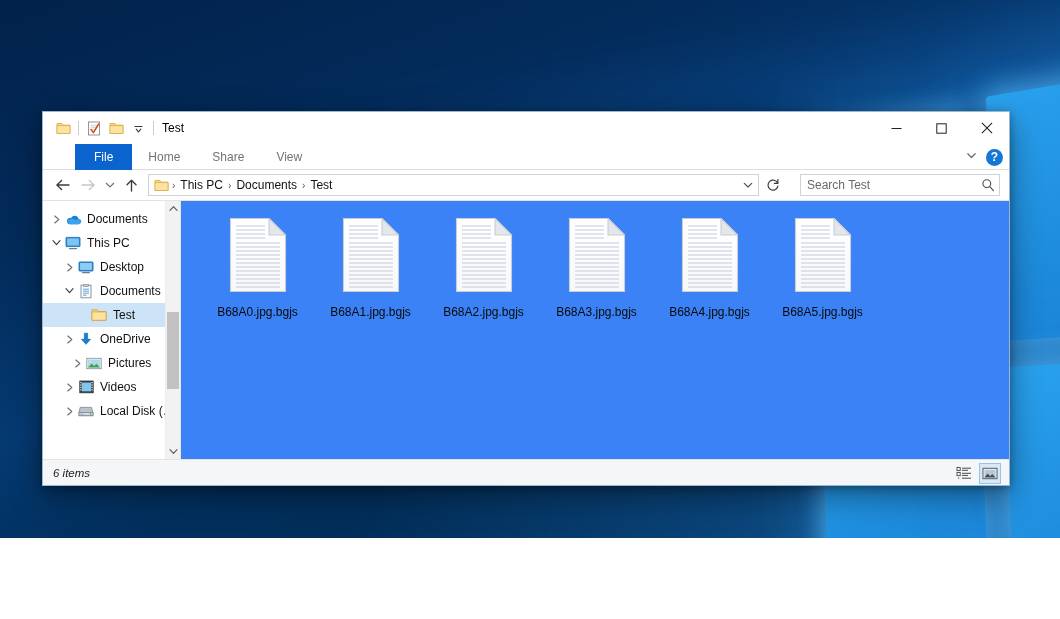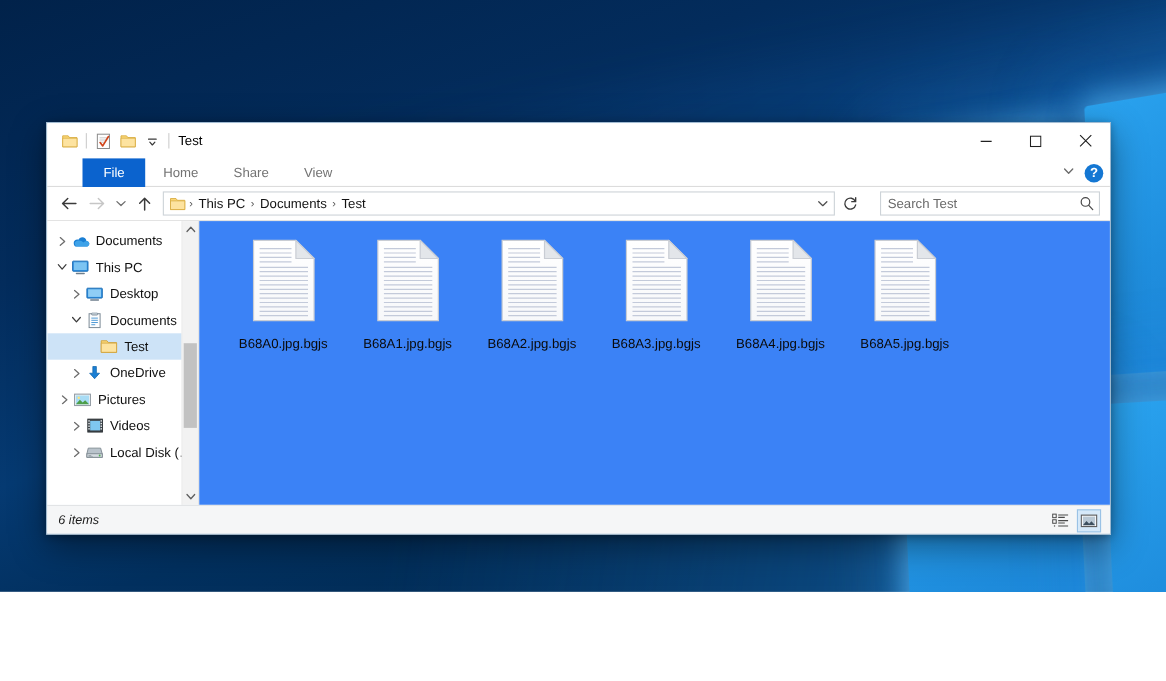--- a/index.html
+++ b/index.html
@@ -497,21 +497,21 @@
           </span>
           <span class="nav-ico">
             <svg width="14" height="15" viewBox="0 0 14 15">
               <path d="M5.4 1.2h3.2v6.1h2.9L7 12.3 2.5 7.3h2.9z" fill="#1a7fd4" stroke="#1468ad" stroke-width="0.7" stroke-linejoin="round"></path>
             </svg>
           </span>
           <span class="nav-label">OneDrive</span>
         </div>
 
 
-        <div class="nav-item" style="padding-left:8px;">
+        <div class="nav-item" style="padding-left:27px;">
           <span class="chev">
             <svg width="8" height="9" viewBox="0 0 8 9">
                 <path d="M1.8 1l4 3.5-4 3.5" fill="none" stroke="#6d6d6d" stroke-width="1.15" stroke-linecap="round" stroke-linejoin="round"></path>
               </svg>
           </span>
           <span class="nav-ico">
             <svg width="16" height="13" viewBox="0 0 16 13">
               <rect x="0.8" y="1.3" width="14.4" height="10.4" fill="#f2f4f6" stroke="#8c969e" stroke-width="0.9"></rect>
               <rect x="2" y="2.5" width="12" height="8" fill="#a8dcf5"></rect>
               <path d="M2 10.5l3.6-4.1 2.6 2.6 2.2-2.2L14 10.5z" fill="#4d9e4a"></path>

